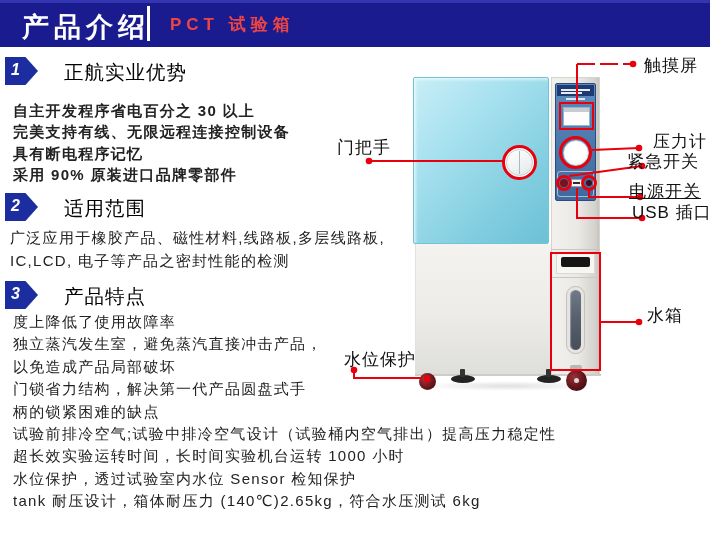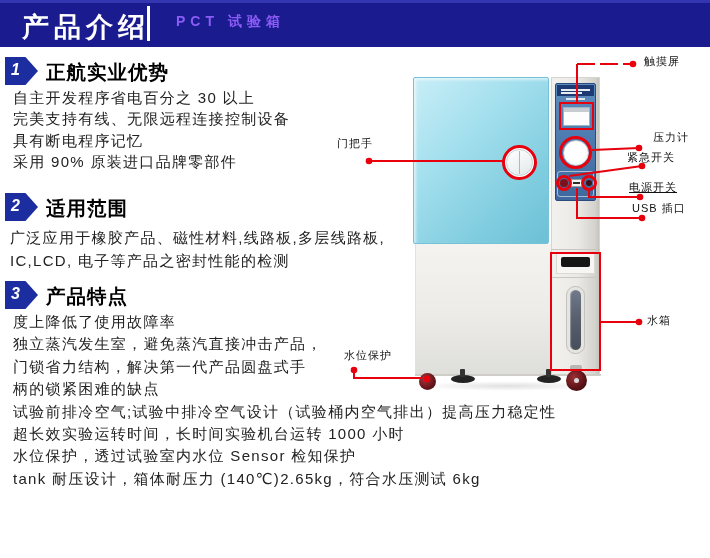--- a/index.html
+++ b/index.html
@@ -5,25 +5,25 @@
   html,body{margin:0;padding:0;}
   body{
     width:710px;height:558px;position:relative;overflow:hidden;background:#fff;
     font-family:"Liberation Sans","DejaVu Sans",sans-serif;color:#1e1e1e;
   }
   .abs{position:absolute;}
   
   .header{left:0;top:0;width:710px;height:47px;background:#1a1b8e;border-top:3px solid #3336b0;box-sizing:border-box;}
   .header-title{left:22px;top:9px;font-size:27px;font-weight:bold;color:#ffffff;letter-spacing:5px;white-space:nowrap;}
   .header-divider{left:147px;top:6px;width:3px;height:35px;background:#ffffff;}
-  .header-subtitle{left:176px;top:13px;font-size:14px;font-weight:bold;color:#8b5cf6;letter-spacing:5px;white-space:nowrap;}
+  .header-subtitle{left:170px;top:13px;font-size:17px;font-weight:bold;color:#ef4444;letter-spacing:5px;white-space:nowrap;}
   
   .marker{width:33px;height:28px;background:#1c2da0;clip-path:polygon(0 0,62% 0,100% 50%,62% 100%,0 100%);}
   .marker span{position:absolute;left:0;top:4px;width:21px;text-align:center;color:#fff;font-size:16px;font-weight:bold;font-style:italic;}
-  .sec-heading{font-size:19.5px;font-weight:bold;color:#000;letter-spacing:1px;white-space:nowrap;}
+  .sec-heading{font-size:19.5px;font-weight:normal;color:#000;letter-spacing:1px;white-space:nowrap;margin-left:18px;}
   .body-lines div{font-size:15px;letter-spacing:1.3px;color:#222;white-space:nowrap;}
   .s1 div{line-height:21.4px;}
   .s2 div{line-height:23px;}
   .s3 div{line-height:22.4px;}
   
   .door{left:413px;top:77px;width:136px;height:167px;border-radius:2px;
     background:linear-gradient(135deg,#c8eef7 0%,#a5e0ee 35%,#7fccdf 75%,#6cc0d5 100%);
     border:1px solid #74c2d5;box-sizing:border-box;box-shadow:inset 2px 2px 3px rgba(255,255,255,.6);}
   .lower-body{left:415px;top:244px;width:136px;height:131px;
     background:linear-gradient(180deg,#f4f3ef 0%,#ecebE7 55%,#dededa 100%);
@@ -63,36 +63,36 @@
   .tank-rect{left:550px;top:252px;width:51px;height:119px;}
   .gauge-ring{left:559px;top:136px;width:33px;height:33px;border-width:3px;}
   .handle-ring{left:502px;top:145px;width:35px;height:35px;border-width:3px;background:#fff;}
   .handle-face{left:506px;top:149px;width:27px;height:27px;border-radius:50%;background:linear-gradient(150deg,#ffffff 0%,#eef2f3 60%,#dfe6e8 100%);border:1px solid #c3ced1;box-sizing:border-box;}
   .handle-face i{position:absolute;left:12px;top:1px;width:1px;height:23px;background:#aeb9bc;}
   .estop-ring{left:556px;top:175px;width:16px;height:16px;border-width:3px;}
   .estop-core{left:560px;top:179px;width:8px;height:8px;border-radius:50%;background:#7c1219;}
   .power-ring{left:581px;top:175px;width:16px;height:16px;border-width:3px;}
   .power-core{left:586px;top:180px;width:6px;height:6px;border-radius:50%;background:#400f13;}
   
-  .callout{font-size:11px;color:#111;letter-spacing:1px;white-space:nowrap;text-align:center;}
+  .callout{font-size:17px;color:#111;letter-spacing:1px;white-space:nowrap;text-align:center;}
   svg.lines{left:0;top:0;pointer-events:none;}
 </style>
 </head>
 <body>
 
 <div class="abs header"></div>
 <div class="abs header-title">产品介绍</div>
 <div class="abs header-divider"></div>
 <div class="abs header-subtitle">PCT 试验箱</div>
 
 <div class="abs marker" style="left:5px;top:57px;">
     <span>1</span>
   </div>
 <div class="abs sec-heading" style="left:46px;top:59px;">正航实业优势</div>
-<div class="abs body-lines s1" style="left:13px;top:87px;">
+<div class="abs body-lines s1" style="left:13px;top:100px;font-weight:bold;">
   <div>自主开发程序省电百分之 30 以上</div>
   <div>完美支持有线、无限远程连接控制设备</div>
   <div>具有断电程序记忆</div>
   <div>采用 90% 原装进口品牌零部件</div>
 </div>
 
 <div class="abs marker" style="left:5px;top:193px;">
     <span>2</span>
   </div>
 <div class="abs sec-heading" style="left:46px;top:195px;">适用范围</div>
@@ -101,20 +101,21 @@
   <div>IC,LCD, 电子等产品之密封性能的检测</div>
 </div>
 
 <div class="abs marker" style="left:5px;top:281px;">
     <span>3</span>
   </div>
 <div class="abs sec-heading" style="left:46px;top:283px;">产品特点</div>
 <div class="abs body-lines s3" style="left:13px;top:311px;">
   <div>度上降低了使用故障率</div>
   <div>独立蒸汽发生室，避免蒸汽直接冲击产品，</div>
+  <div>以免造成产品局部破坏</div>
   <div>门锁省力结构，解决第一代产品圆盘式手</div>
   <div>柄的锁紧困难的缺点</div>
   <div>试验前排冷空气;试验中排冷空气设计（试验桶内空气排出）提高压力稳定性</div>
   <div>超长效实验运转时间，长时间实验机台运转 1000 小时</div>
   <div>水位保护，透过试验室内水位 Sensor 检知保护</div>
   <div>tank 耐压设计，箱体耐压力 (140℃)2.65kg，符合水压测试 6kg</div>
 </div>
 
 <div class="abs ground-shadow"></div>
 <div class="abs door"></div>
@@ -190,14 +191,14 @@
     <circle cx="427" cy="379" r="3.3"></circle>
   </g>
 </svg>
 
 <div class="abs callout" style="left:644px;top:54px;">触摸屏</div>
 <div class="abs callout" style="left:337px;top:136px;">门把手</div>
 <div class="abs callout" style="left:629px;top:130px;margin-left:24px;">压力计</div>
 <div class="abs callout" style="left:627px;top:150px;">紧急开关</div>
 <div class="abs callout" style="left:629px;top:180px;text-decoration:underline;">电源开关</div>
 <div class="abs callout" style="left:632px;top:201px;">USB 插口</div>
-<div class="abs callout" style="left:647px;top:313px;">水箱</div>
+<div class="abs callout" style="left:647px;top:304px;">水箱</div>
 <div class="abs callout" style="left:344px;top:348px;">水位保护</div>
 
 </body></html>

